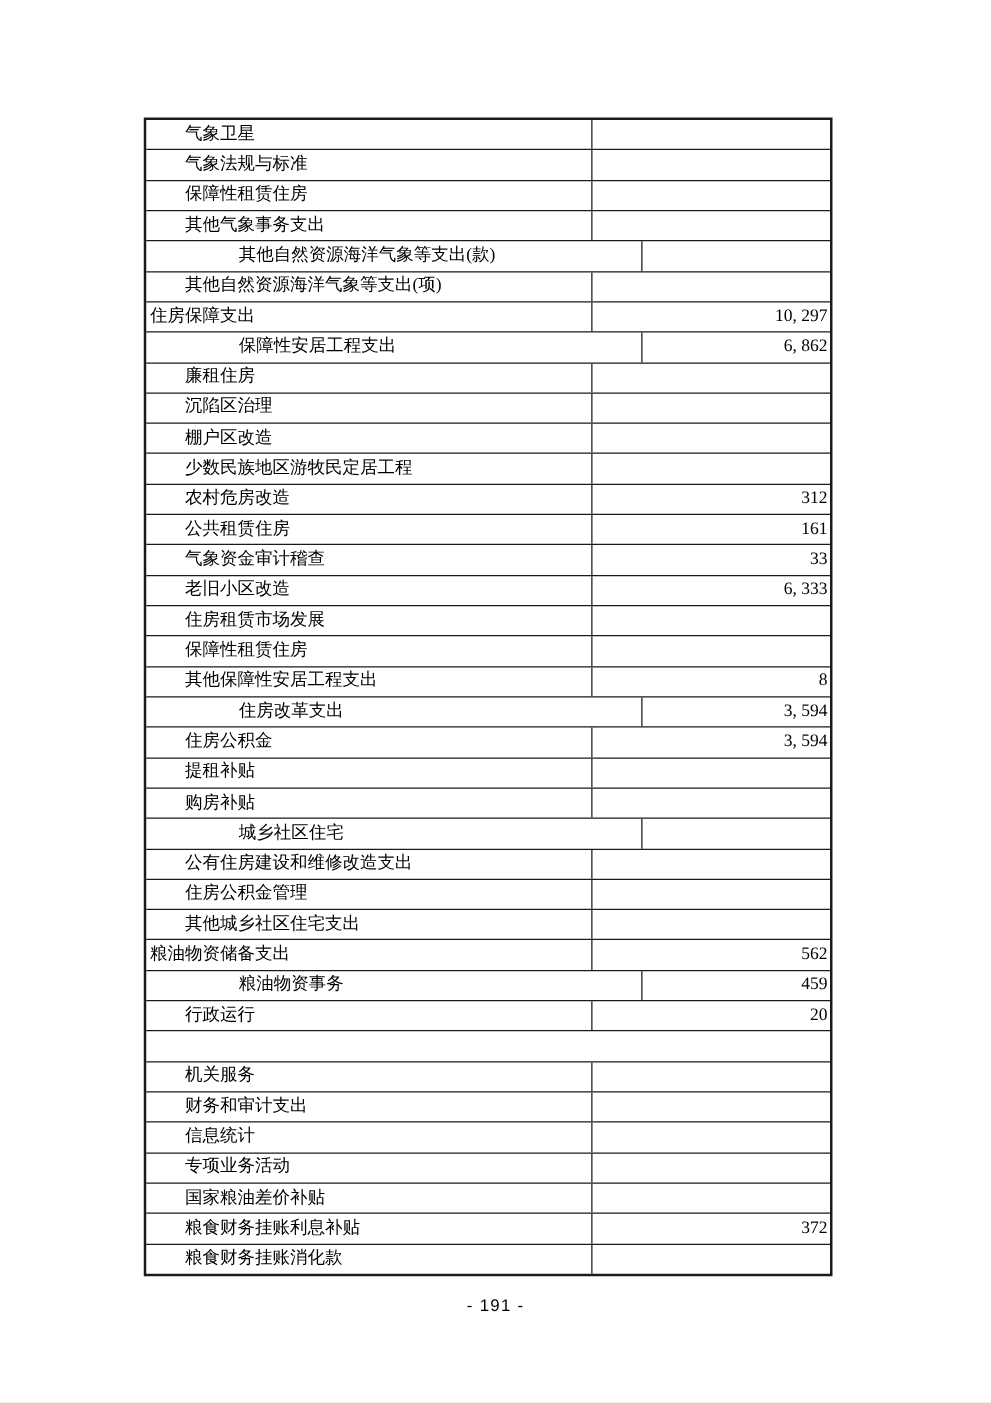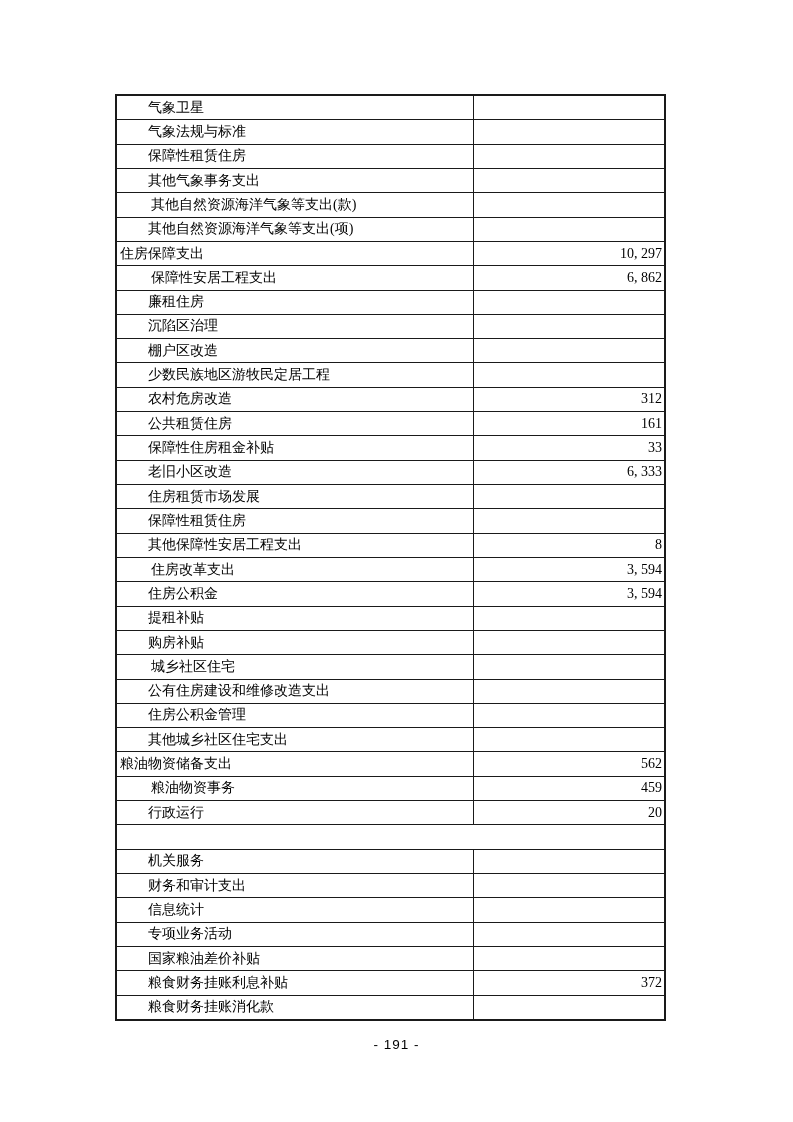--- a/index.html
+++ b/index.html
@@ -44,21 +44,21 @@
     line-height: 1;
     white-space: nowrap;
     overflow: hidden;
     box-sizing: border-box;
   }
   .tcell.label {
     width: 357px;
     border-right: 1px solid #1a1a1a;
   }
   .tcell.label.ind0 { padding-left: 3px; }
-  .tcell.label.ind1 { padding-left: 34px; }
+  .tcell.label.ind1 { padding-left: 34px; margin-left: 40px; }
   .tcell.label.ind2 { padding-left: 31px; }
   .tcell.value {
     flex: 1 1 auto;
     justify-content: flex-end;
     padding-right: 2px;
   }
   .page-number {
     position: absolute;
     left: 0;
     top: 1037px;
@@ -127,21 +127,21 @@
       </div>
       <div class="trow">
         <div class="tcell label ind2">农村危房改造</div>
         <div class="tcell value">312</div>
       </div>
       <div class="trow">
         <div class="tcell label ind2">公共租赁住房</div>
         <div class="tcell value">161</div>
       </div>
       <div class="trow">
-        <div class="tcell label ind2">保障性住房租金补贴</div>
+        <div class="tcell label ind2">气象资金审计稽查</div>
         <div class="tcell value">33</div>
       </div>
       <div class="trow">
         <div class="tcell label ind2">老旧小区改造</div>
         <div class="tcell value">6, 333</div>
       </div>
       <div class="trow">
         <div class="tcell label ind2">住房租赁市场发展</div>
         <div class="tcell value"></div>
       </div>

